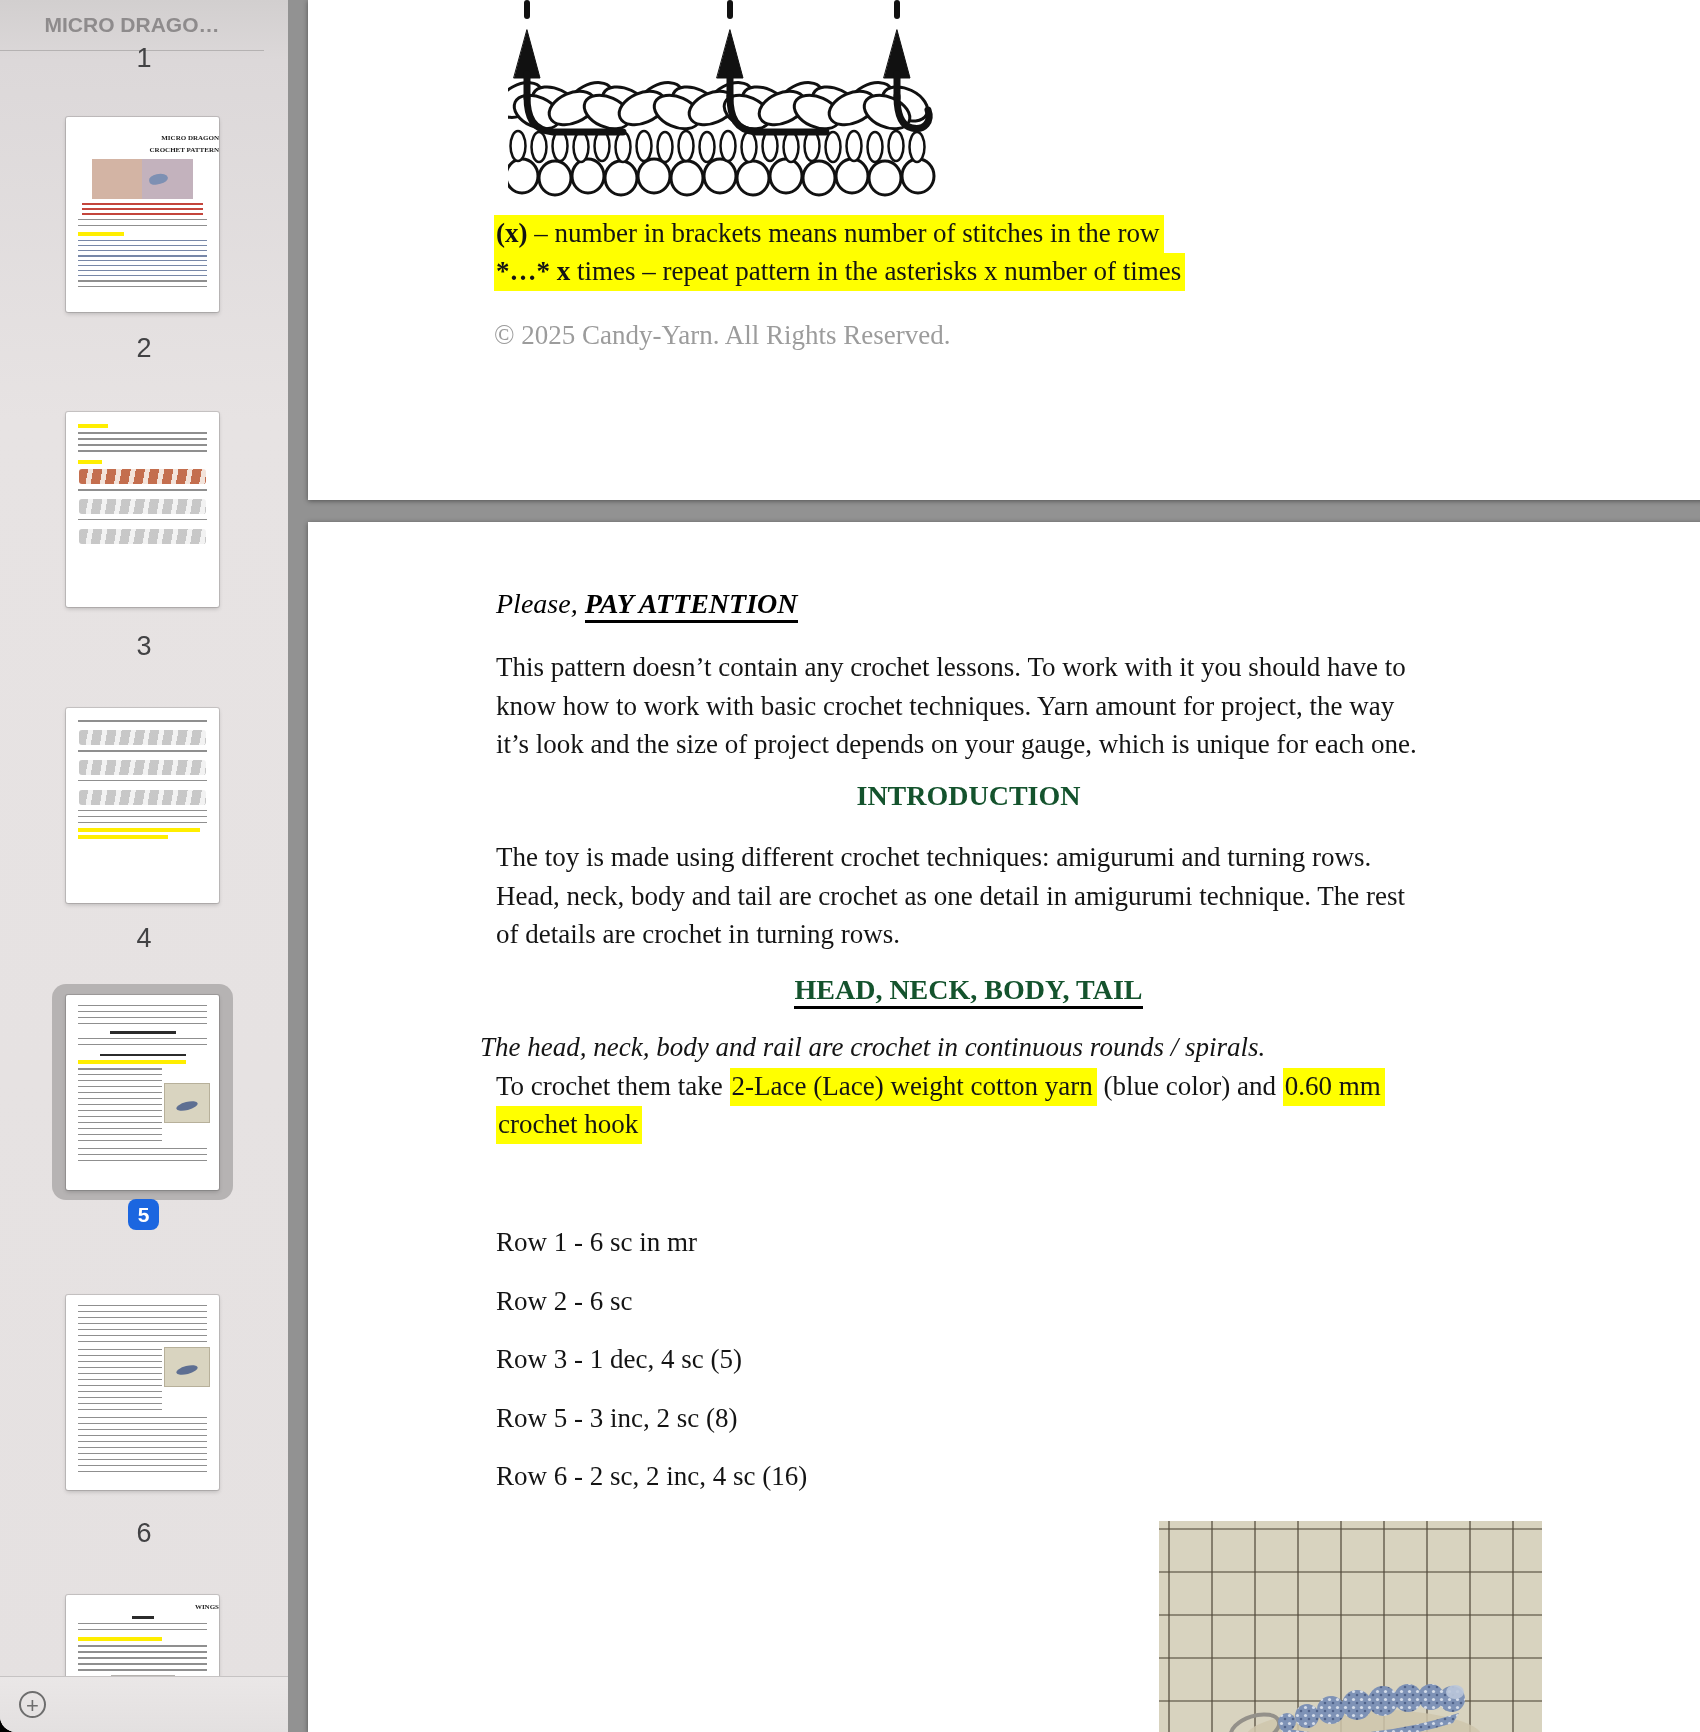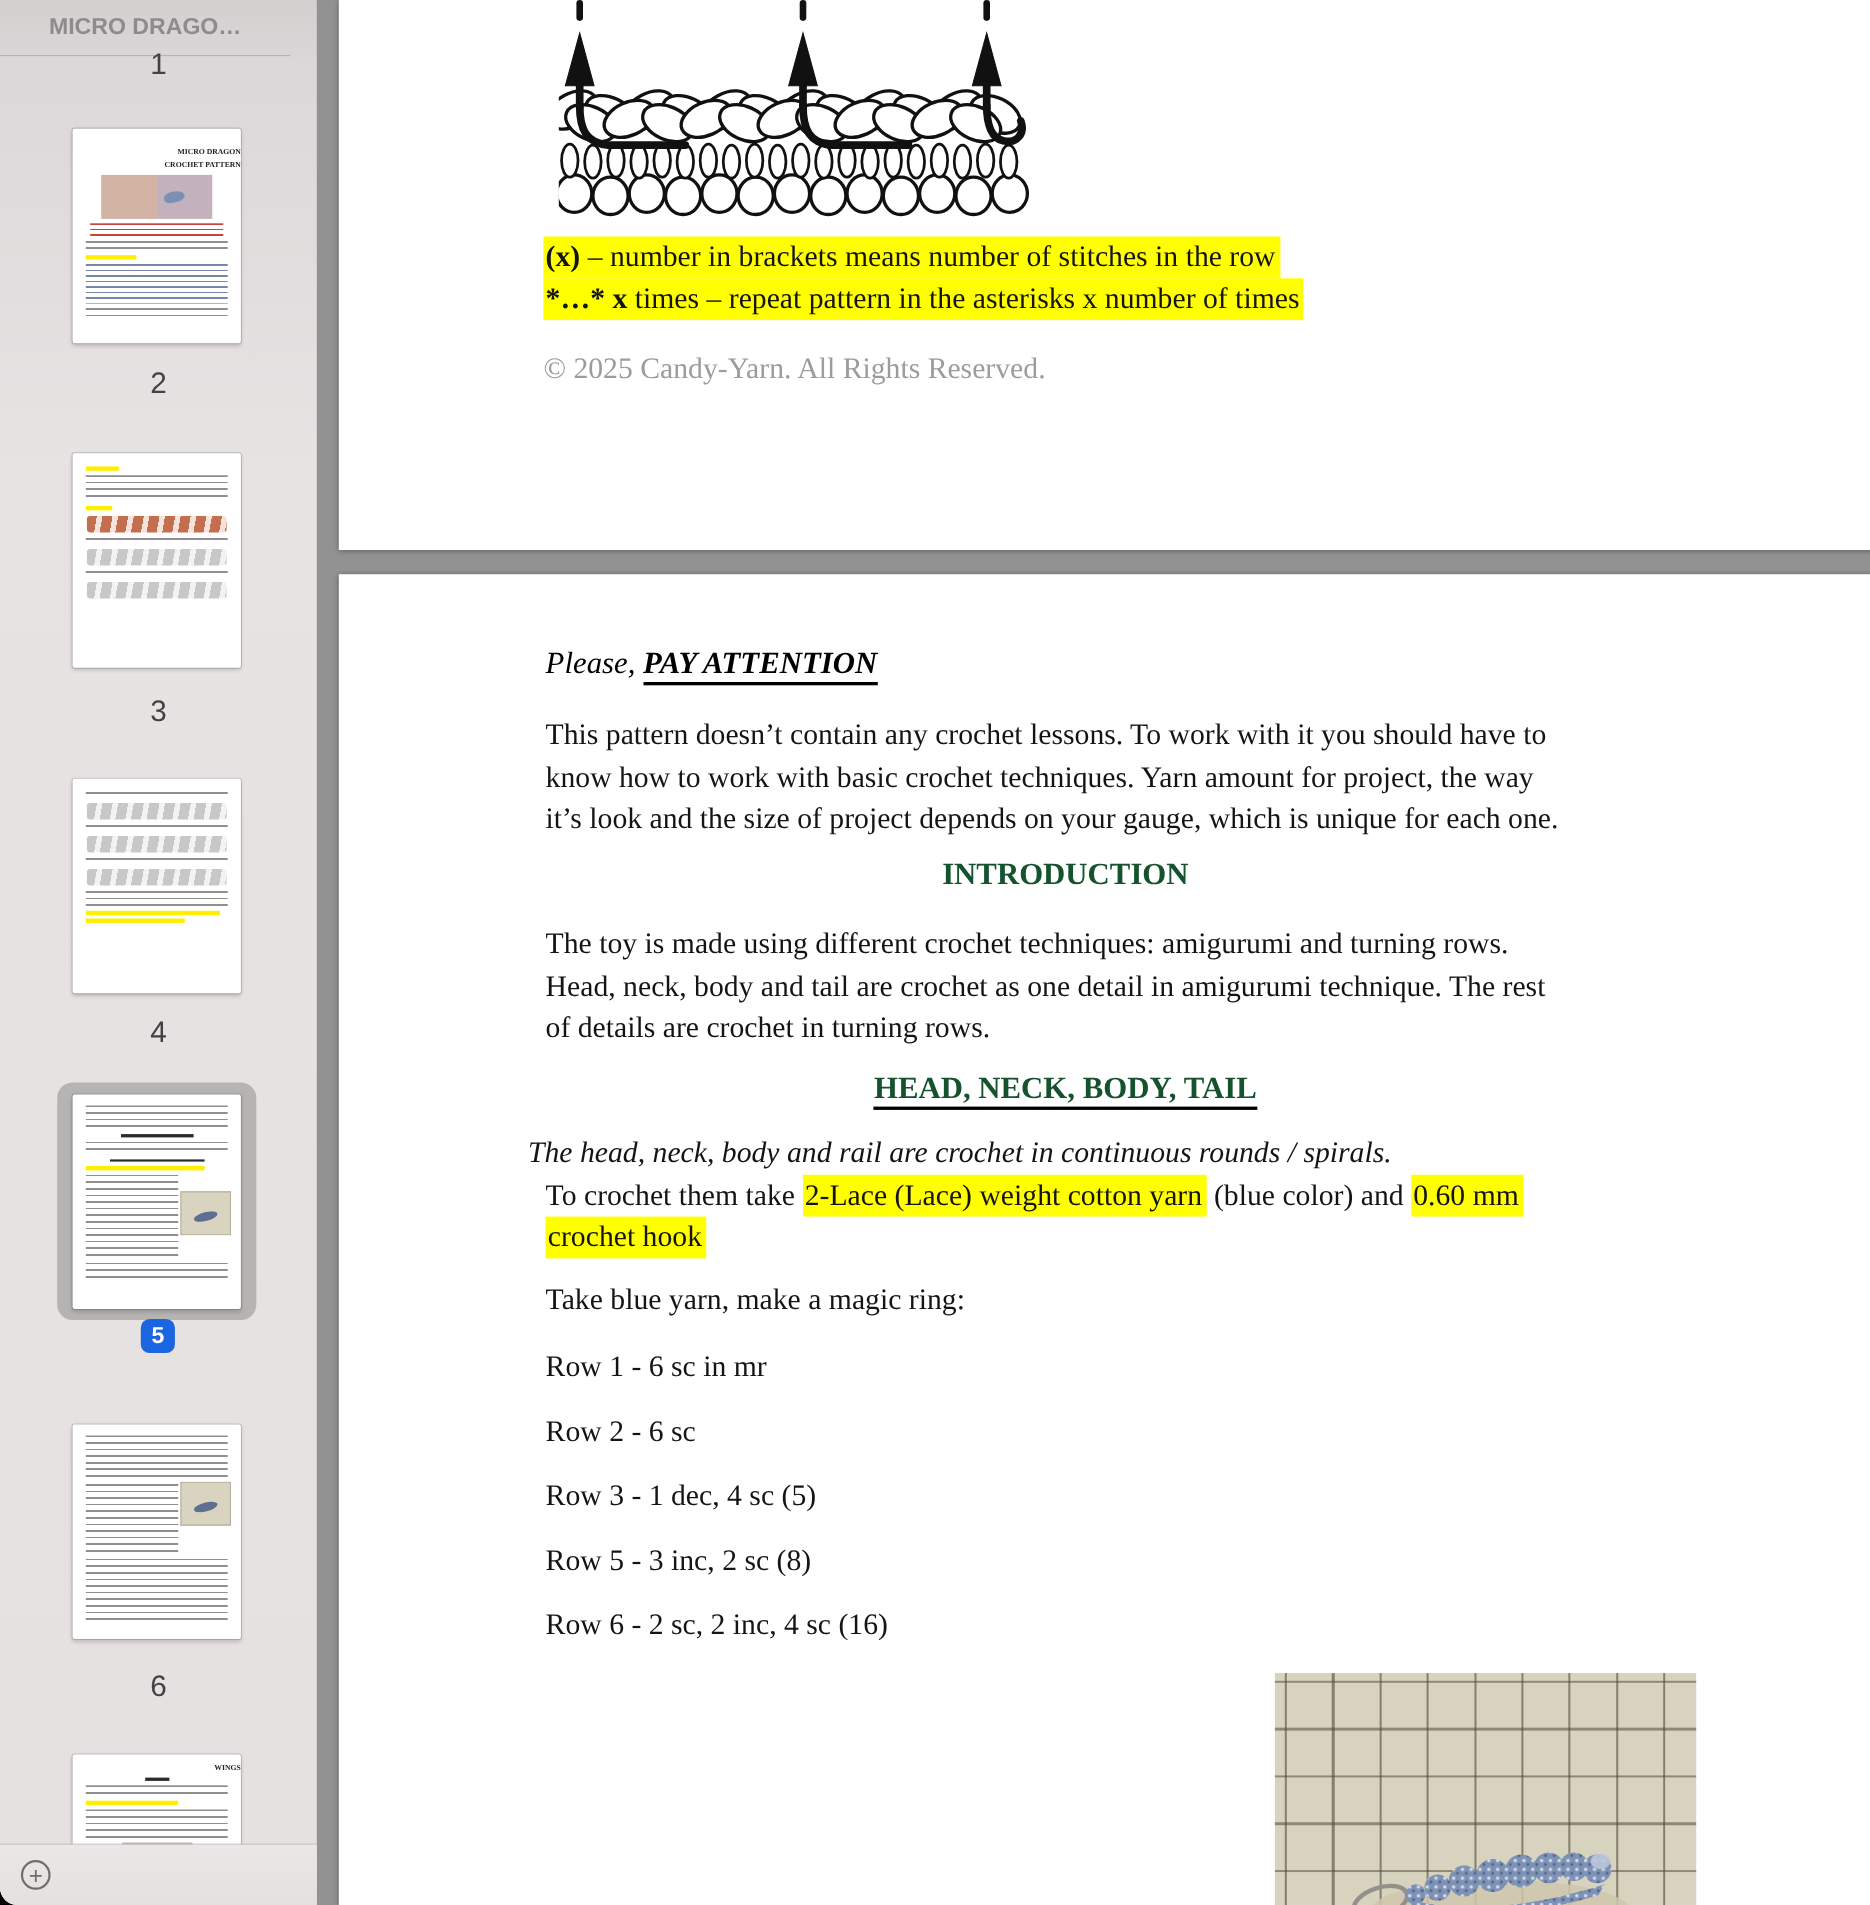--- a/index.html
+++ b/index.html
@@ -190,21 +190,20 @@
       <div class="abs para" style="left:188px;top:316px;">The toy is made using different crochet techniques: amigurumi and turning rows.
 Head, neck, body and tail are crochet as one detail in amigurumi technique. The rest
 of details are crochet in turning rows.</div>
 
       <div class="abs center" style="top:452px;"><span class="hd ul">HEAD, NECK, BODY, TAIL</span></div>
 
       <div class="abs txt it" style="left:172px;top:508px;">The head, neck, body and rail are crochet in continuous rounds / spirals.</div>
 
       <div class="abs" style="left:188px;top:546px;font-size:27px;line-height:37.5px;color:#141414;"><span>To crochet them take </span><span class="hl">2-Lace (Lace) weight cotton yarn</span><span> (blue color) and </span><span class="hl">0.60 mm</span><br><span class="hl">crochet hook</span></div>
 
-      <div class="abs txt" style="left:188px;top:642px;">Take blue yarn, make a magic ring:</div>
 
       <div class="abs" style="left:188px;top:701px;">
         <div class="rowline">Row 1 - 6 sc in mr</div>
         <div class="rowline">Row 2 - 6 sc</div>
         <div class="rowline">Row 3 - 1 dec, 4 sc (5)</div>
         <div class="rowline">Row 5 - 3 inc, 2 sc (8)</div>
         <div class="rowline">Row 6 - 2 sc, 2 inc, 4 sc (16)</div>
       </div>
 
       <div class="photo">

